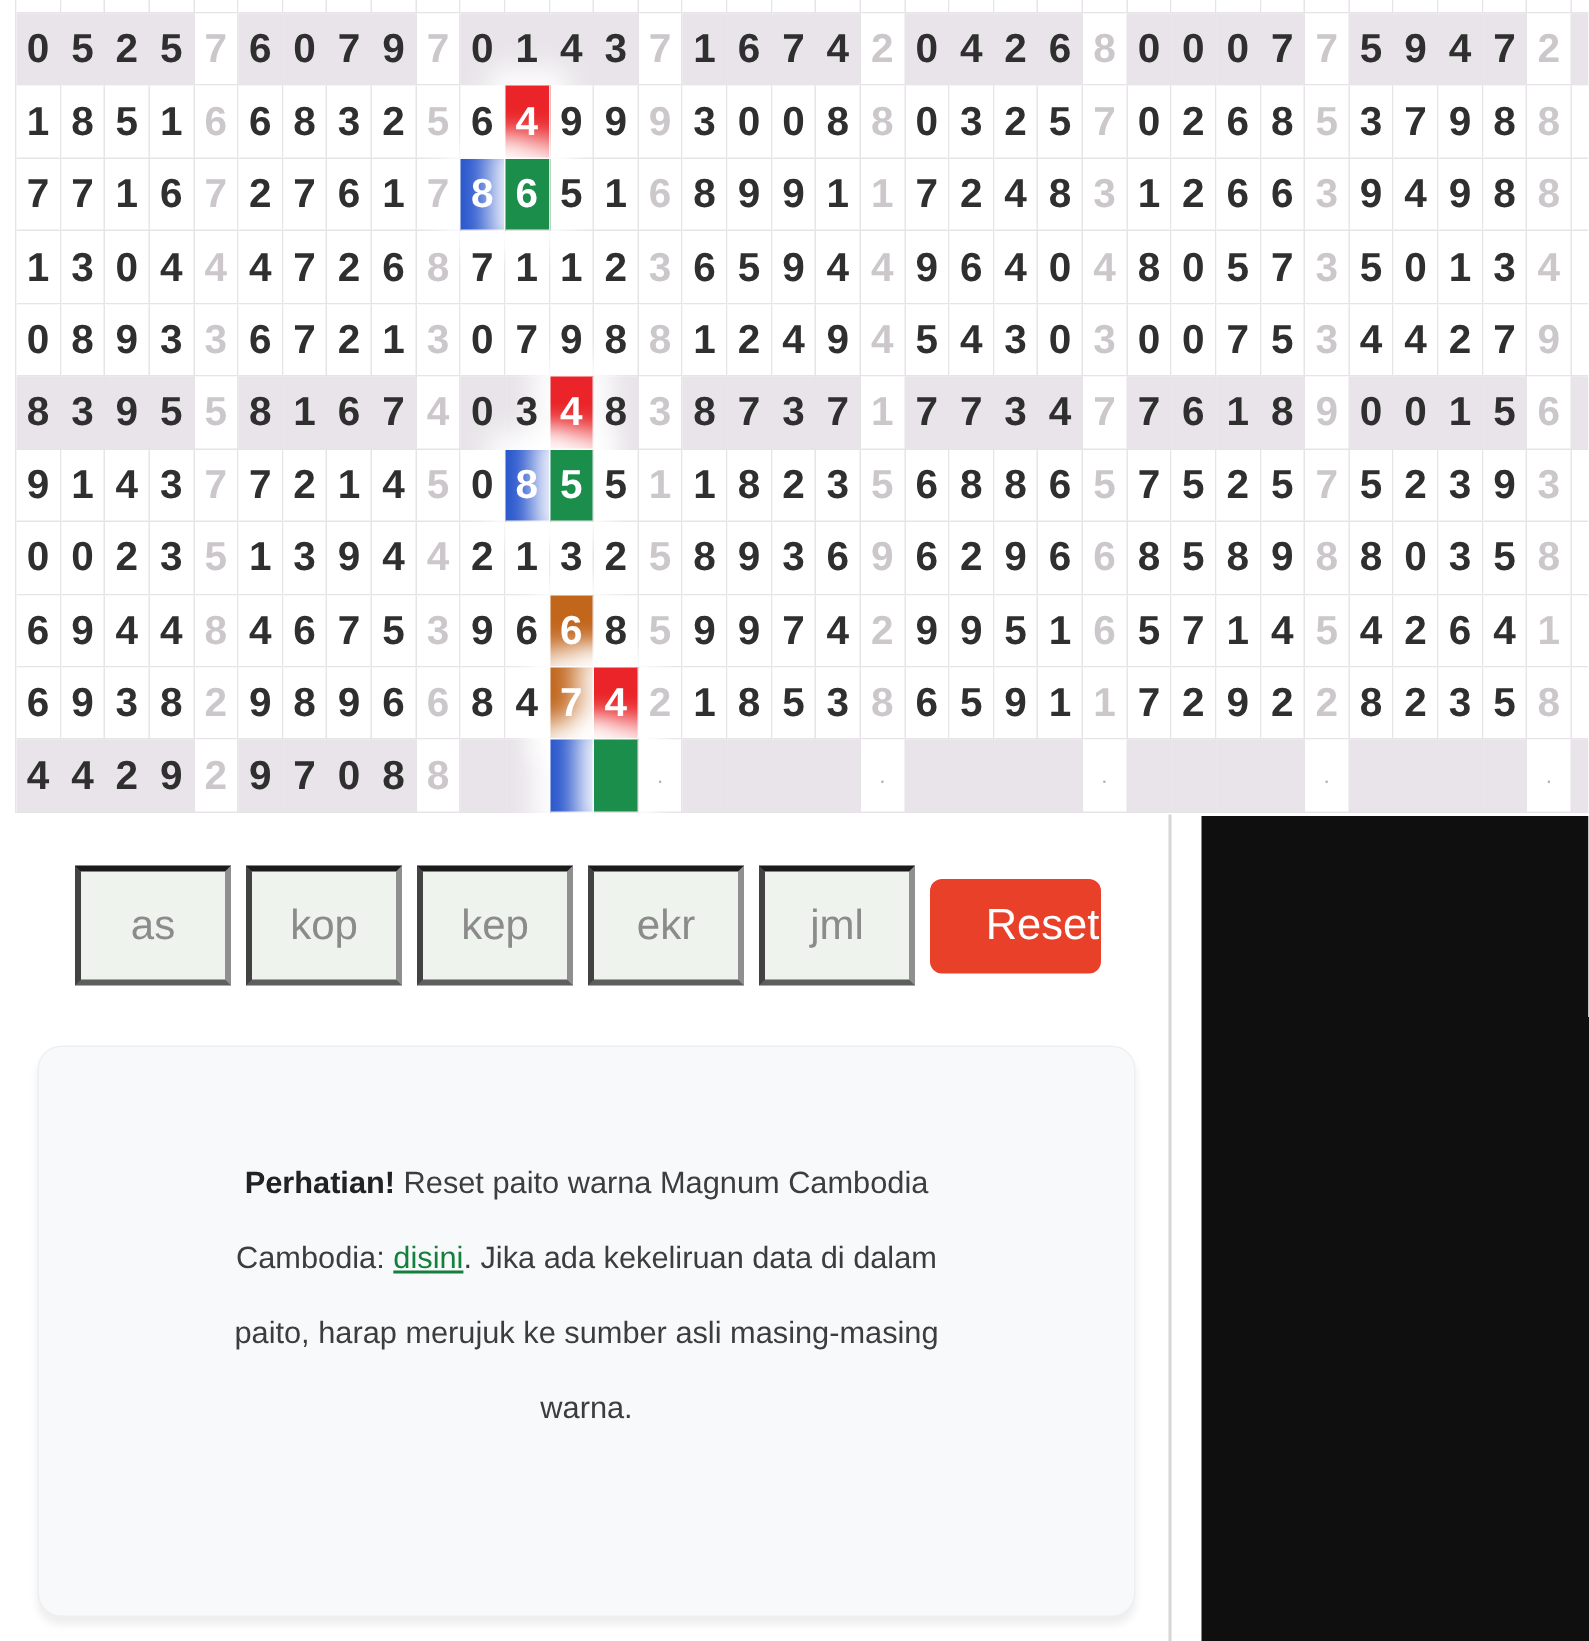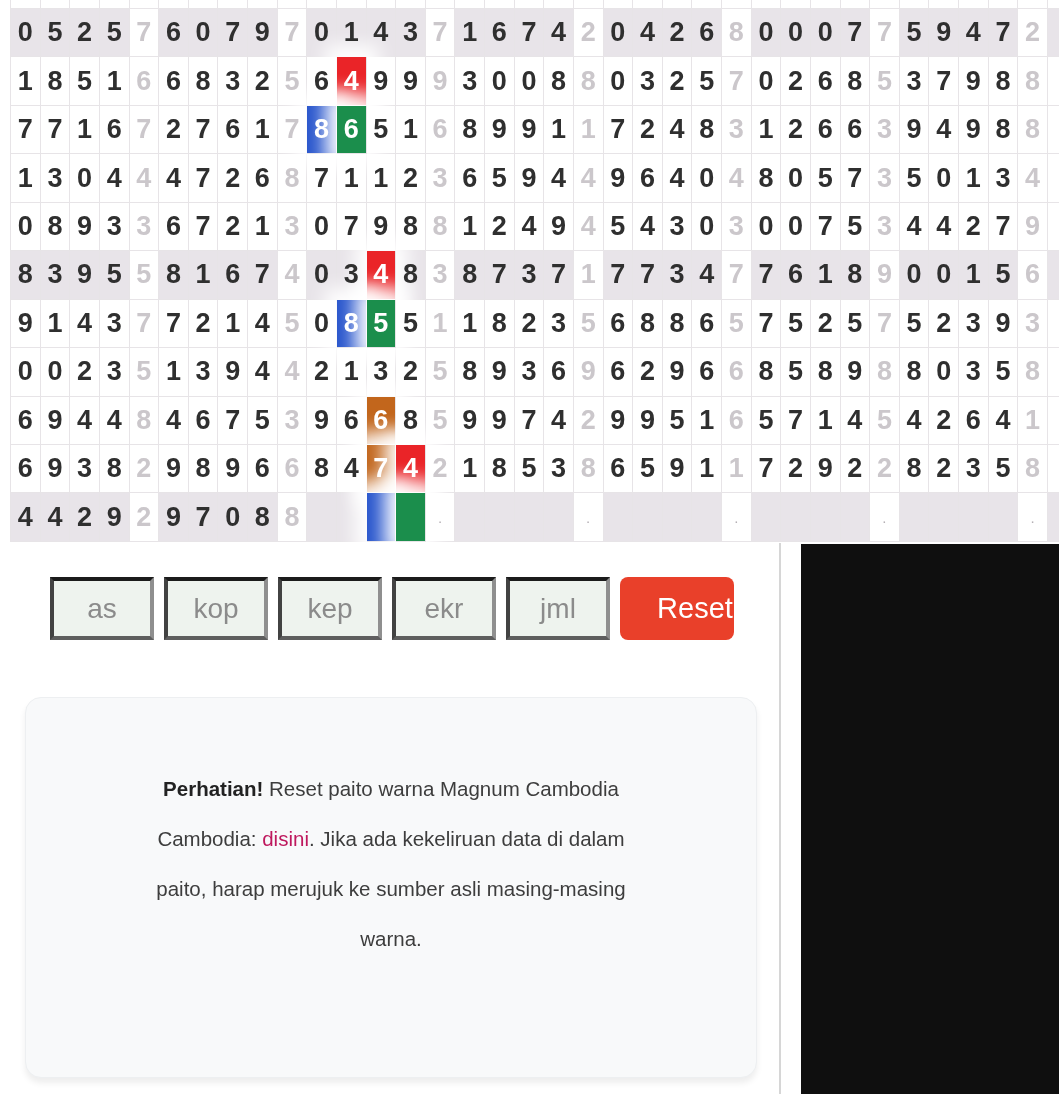--- a/index.html
+++ b/index.html
@@ -41,21 +41,21 @@
     box-shadow:0 0 18px 12px rgba(255,255,255,0.95);
   }
   .cell.dotcell span { font-size:15px; color:#b5b0b5; font-weight:400; }
 
   
   .toolbar {
     position:absolute; top:577px; left:50px;
     display:flex; gap:10px; align-items:center;
   }
   .tool-btn {
-    width:104px; height:63px;
+    width:104px; height:80px;
     background:#eef3ee;
     color:#8b8b8b;
     font-size:28px;
     font-family:"Liberation Sans", sans-serif;
     display:flex; align-items:center; justify-content:center;
     border-top:4px solid #1b1b1b;
     border-left:4px solid #424242;
     border-right:4px solid #8f8f8f;
     border-bottom:4px solid #5e5e5e;
     cursor:pointer;
@@ -1359,20 +1359,20 @@
   <div class="tool-btn">kop</div>
   <div class="tool-btn">kep</div>
   <div class="tool-btn">ekr</div>
   <div class="tool-btn">jml</div>
   <div class="reset-btn" style="background: rgb(233, 64, 42);">Reset</div>
 </div>
 
 <div class="notice-card">
   <div class="notice-text">
     <div><span class="bold">Perhatian!</span><span> Reset paito warna Magnum Cambodia</span></div>
-    <div><span>Cambodia: </span><a href="#" style="color: #be185d;">disini</a><span>. Jika ada kekeliruan data di dalam</span></div>
+    <div><span>Cambodia: </span><a href="#" style="color: #15803d; text-decoration: underline;">disini</a><span>. Jika ada kekeliruan data di dalam</span></div>
     <div>paito, harap merujuk ke sumber asli masing-masing</div>
     <div>warna.</div>
   </div>
 </div>
 
 <div class="v-divider"></div>
 <div class="ad-panel"></div>
 
 </body></html>

